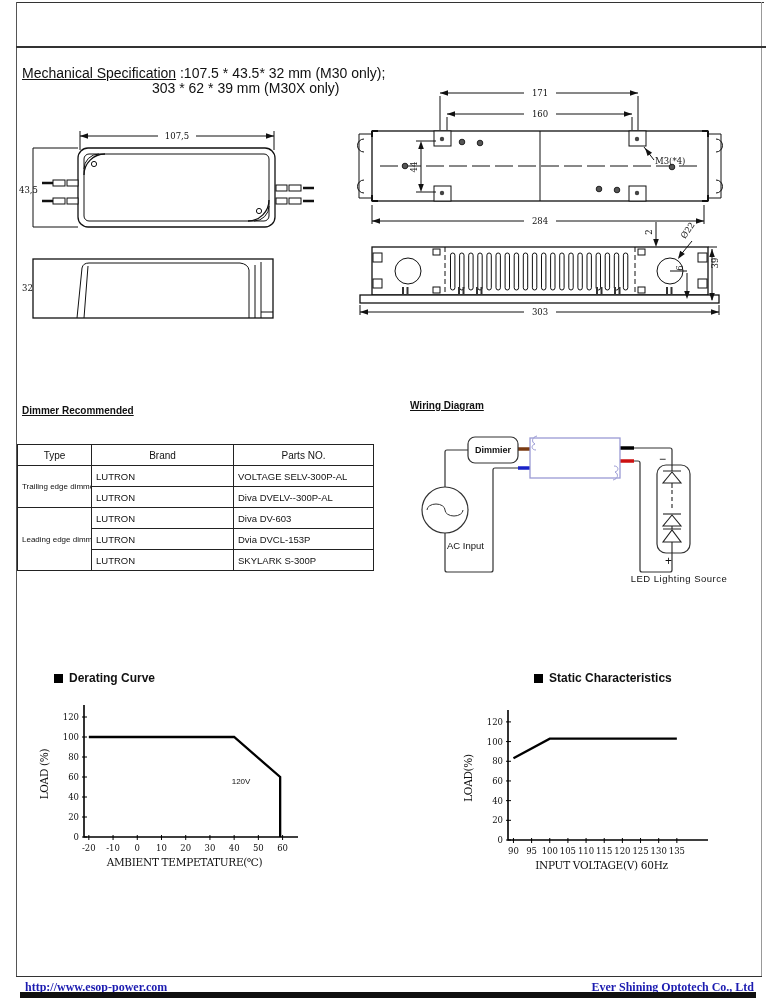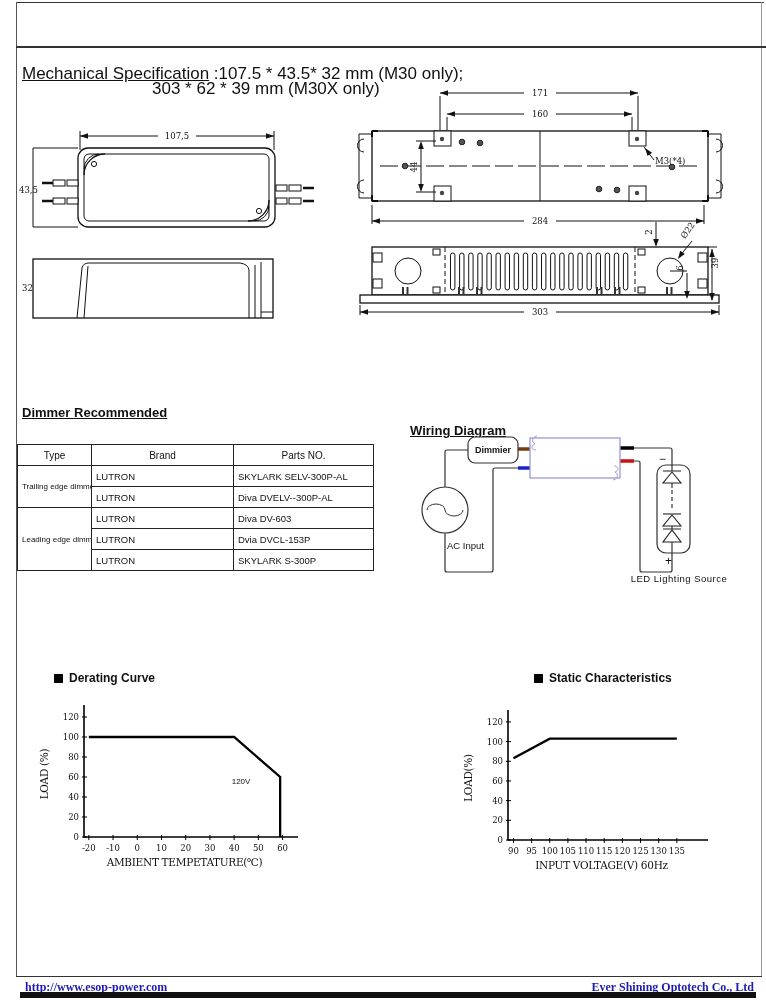--- a/index.html
+++ b/index.html
@@ -2,23 +2,23 @@
 <html><head>
 <meta charset="utf-8">
 <style>
   html,body{margin:0;padding:0;background:#e8e8e8;}
   .page{position:relative;width:766px;height:1000px;background:#ffffff;
         font-family:"Liberation Sans",sans-serif;color:#111;overflow:hidden;margin:0 auto;}
   .abs{position:absolute;}
   .hline{position:absolute;background:#333;height:1px;}
   .vline{position:absolute;background:#555;width:1px;}
   .title{font-style:italic;font-weight:bold;font-size:30px;letter-spacing:-0.5px;}
-  .spec{font-size:17px;line-height:15px;}
+  .spec{font-size:14px;line-height:15px;}
   .u{text-decoration:underline;}
-  .sec-h{font-size:13px;font-weight:bold;text-decoration:underline;}
+  .sec-h{font-size:10px;font-weight:bold;text-decoration:underline;}
   table.dimmer{border-collapse:collapse;font-size:9.5px;table-layout:fixed;}
   .dimmer td,.dimmer th{border:1px solid #222;padding:0 4px;height:20px;
         font-weight:normal;overflow:hidden;white-space:nowrap;}
   .dimmer th{height:20px;font-size:10px;}
   .dimmer td.type{font-size:8px;text-align:left;}
   .dimmer td.parts{text-align:left;}
   .chart-title{display:flex;align-items:center;gap:6px;font-weight:bold;font-size:12px;}
   .bullet{width:9px;height:9px;background:#000;display:inline-block;}
   .footer-text{font-size:12px;font-weight:bold;color:#1b1bb0;font-family:Liberation Serif, serif;}
   .botbar{position:absolute;background:#101010;}
@@ -240,21 +240,21 @@
       </colgroup>
     <tbody>
         <tr>
       <th>Type</th>
       <th>Brand</th>
       <th>Parts NO.</th>
     </tr>
     <tr>
       <td class="type" rowspan="2">Trailing edge dimmer</td>
       <td>LUTRON</td>
-      <td class="parts">SKYLARK SELV-300P-AL</td>
+      <td class="parts">VOLTAGE SELV-300P-AL</td>
     </tr>
     <tr>
       <td>LUTRON</td>
       <td class="parts">Diva  DVELV--300P-AL</td>
     </tr>
     <tr>
       <td class="type" rowspan="3">Leading edge dimmer</td>
       <td>LUTRON</td>
       <td class="parts">Diva DV-603</td>
     </tr>
@@ -262,21 +262,21 @@
       <td>LUTRON</td>
       <td class="parts">Dvia DVCL-153P</td>
     </tr>
     <tr>
       <td>LUTRON</td>
       <td class="parts">SKYLARK S-300P</td>
     </tr>
   </tbody>
     </table>
 
-  <div class="abs sec-h" style="left:410px;top:423px;">Wiring Diagram</div>
+  <div class="abs sec-h" style="left:410px;top:400px;">Wiring Diagram</div>
   <svg style="left:405px;top:425px;" width="355" height="170" viewBox="405 425 355 170">
     <path d="M 468,450 H 447 Q 445,450 445,452 V 487" stroke="#333" stroke-width="1.2" fill="none"></path>
     <path d="M 445,533 V 570 Q 445,572 447,572 H 491 Q 493,572 493,570 V 470 Q 493,468 495,468 H 518" stroke="#333" stroke-width="1.2" fill="none"></path>
     <path d="M 633,448 H 670 Q 672,448 672,450 V 465" stroke="#333" stroke-width="1.2" fill="none"></path>
     <path d="M 633,461 H 638 Q 640,461 640,463 V 570 Q 640,572 642,572 H 670 Q 672,572 672,570 V 553" stroke="#333" stroke-width="1.2" fill="none"></path>
 
     <path d="M 517,449 H 530" stroke-width="3.5" fill="none" stroke="#7a3a12"></path>
     <path d="M 518,468 H 531" stroke-width="3.5" fill="none" stroke="#1822c8"></path>
     <path d="M 619,448 H 634" stroke-width="3.5" fill="none" stroke="#000000"></path>
     <path d="M 619,461 H 634" stroke-width="3.5" fill="none" stroke="#cc1111"></path>

